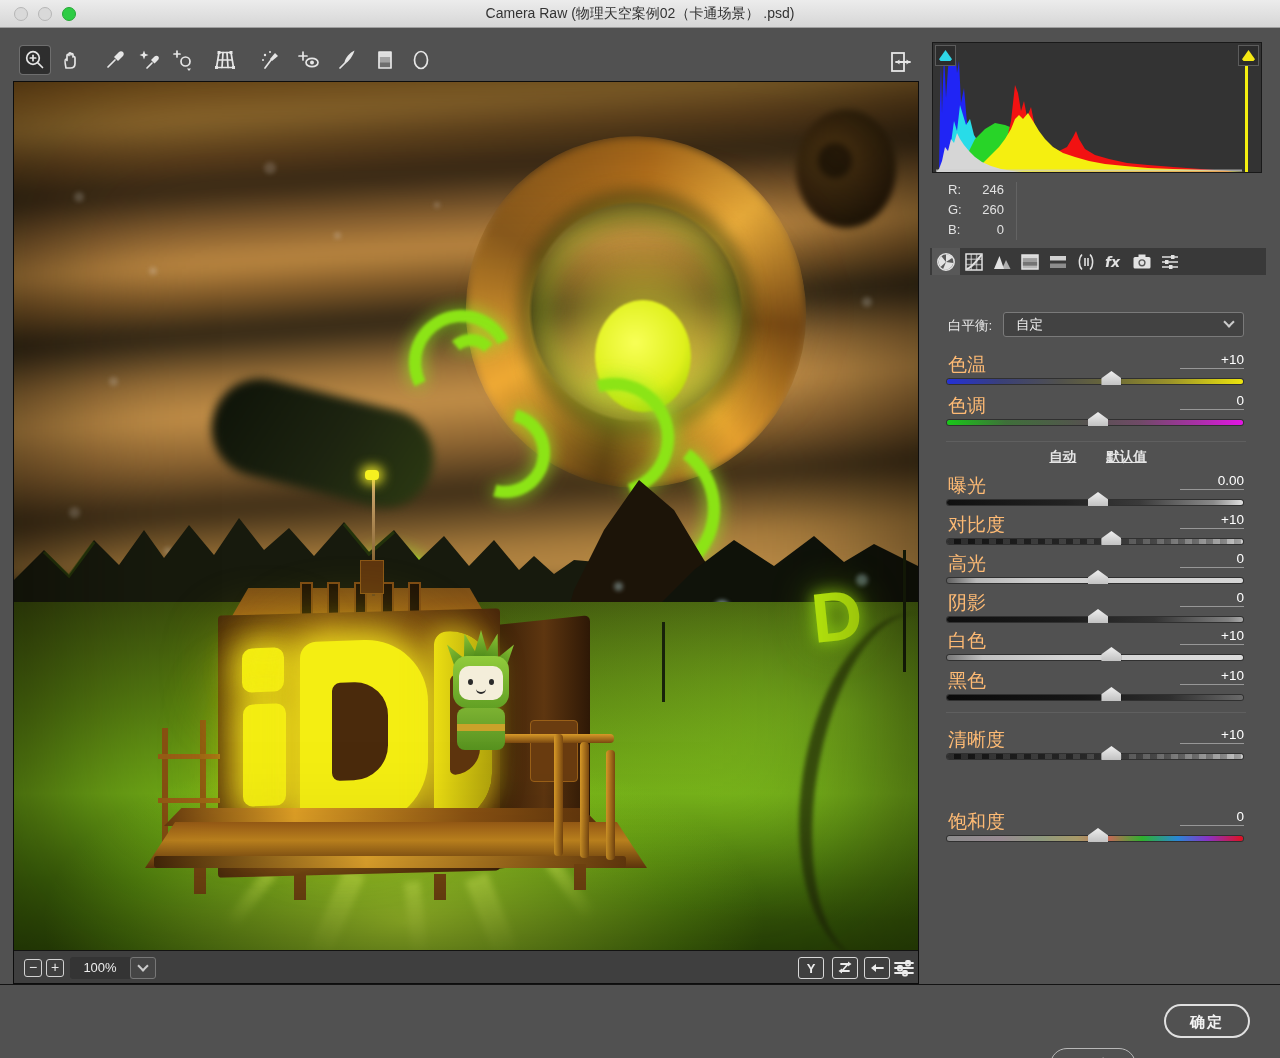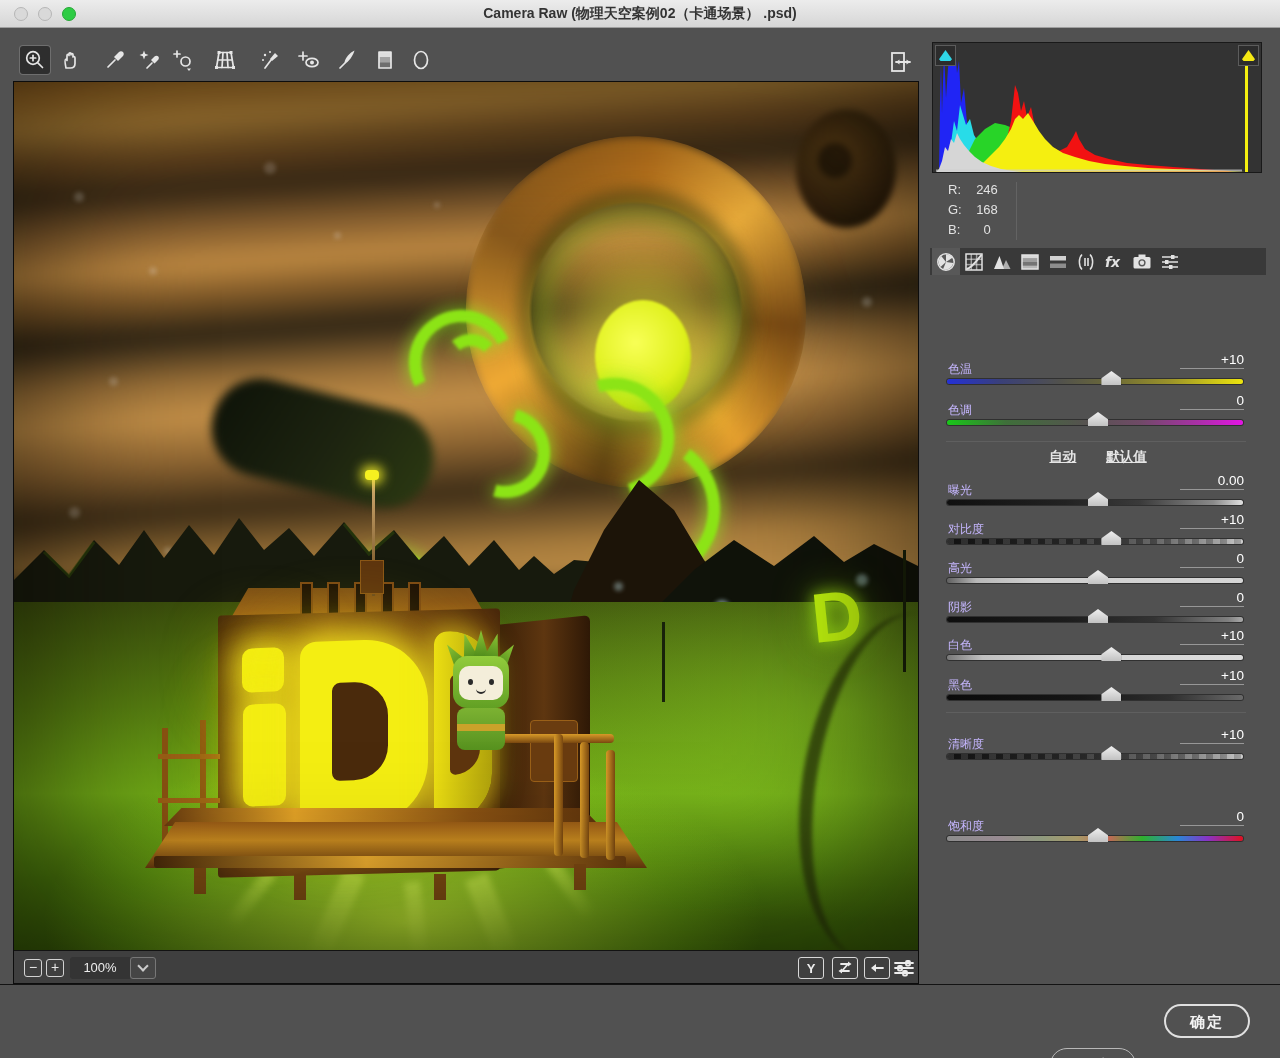--- a/index.html
+++ b/index.html
@@ -6,21 +6,21 @@
   *{box-sizing:border-box;}
   .window{position:relative;width:1280px;height:1058px;background:#515151;overflow:hidden;
           font-family:"Liberation Sans","DejaVu Sans",sans-serif;color:#e8e8e8;}
   
   .titlebar{position:absolute;left:0;top:0;width:1280px;height:28px;
             background:linear-gradient(#ececec,#d6d6d6);border-bottom:1px solid #9f9f9f;}
   .tl{position:absolute;top:7px;width:14px;height:14px;border-radius:50%;}
   .tl.gray{background:#d9d9d9;border:1px solid #b6b6b6;}
   .tl.green{background:#2ecc44;border:1px solid #27a837;}
   .title-text{position:absolute;left:0;right:0;top:5px;text-align:center;color:#333;
-              font-size:14px;font-weight:bold;}
+              font-size:14px;font-weight:normal;}
   
   .toolbar{position:absolute;left:14px;top:40px;width:904px;height:41px;}
   .tool{position:absolute;top:6px;width:30px;height:28px;display:flex;align-items:center;justify-content:center;border-radius:3px;}
   .tool.sel{background:#2e2e2e;box-shadow:0 0 0 1px #6e6e6e;}
   .tool svg{stroke:#e6e6e6;fill:none;stroke-width:1.7;stroke-linecap:round;stroke-linejoin:round;}
   .tool svg .f{fill:#e6e6e6;stroke:none;}
   .fsbtn{position:absolute;left:884px;top:48px;width:32px;height:28px;display:flex;align-items:center;justify-content:center;}
   .fsbtn svg{stroke:#e6e6e6;fill:none;stroke-width:1.8;stroke-linecap:round;}
   .fsbtn svg .f{fill:#e6e6e6;stroke:none;}
   
@@ -41,42 +41,42 @@
   .pvplain{position:absolute;top:6px;width:28px;height:22px;display:flex;align-items:center;justify-content:center;}
   .pvplain svg{stroke:#ececec;fill:none;stroke-width:1.8;stroke-linecap:round;}
   
   .rpanel{position:absolute;left:930px;top:40px;width:336px;height:944px;}
   .histo{position:absolute;left:2px;top:2px;width:330px;height:131px;background:#333;border:1px solid #191919;}
   .clipbtn{position:absolute;top:2px;width:21px;height:21px;background:#2c2c2c;border:1px solid #5c5c5c;
            display:flex;align-items:center;justify-content:center;}
   .clipbtn .tri{width:13px;height:11px;clip-path:polygon(50% 0,100% 85%,88% 100%,12% 100%,0 85%);}
   .rgbrow{position:absolute;font-size:13px;color:#e2e2e2;}
   .rgbrow .lab{display:inline-block;width:22px;}
-  .rgbrow .val{display:inline-block;width:34px;text-align:center;}
+  .rgbrow .val{display:inline-block;width:34px;text-align:right;}
   .vdiv{position:absolute;left:86px;top:142px;width:1px;height:58px;background:#636363;}
   .tabstrip{position:absolute;left:0;top:208px;width:336px;height:27px;background:#393939;}
   .tab{position:absolute;top:0;width:28px;height:27px;display:flex;align-items:center;justify-content:center;}
   .tab.sel{background:#585858;}
   .tab svg{stroke:#e2e2e2;fill:none;stroke-width:1.5;}
   .tab svg .f{fill:#e2e2e2;stroke:none;}
   .tab svg text{fill:#e2e2e2;stroke:none;}
   .phead{position:absolute;left:0;top:235px;width:336px;height:24px;}
   .phead .ptitle{position:absolute;left:0;right:0;text-align:center;top:3px;font-size:14px;font-weight:bold;color:#efefef;}
   .burger{position:absolute;right:8px;top:7px;width:18px;height:11px;}
   .burger i{display:block;height:2px;background:#d0d0d0;margin-bottom:2.5px;}
   .wbrow{position:absolute;left:0;top:272px;width:336px;height:28px;}
   .wblabel{position:absolute;left:18px;top:5px;font-size:13.5px;}
   .wbselect{position:absolute;left:73px;top:0;width:241px;height:25px;background:#424242;border:1px solid #7a7a7a;
             border-radius:3px;font-size:13.5px;line-height:23px;padding-left:12px;color:#efefef;}
   .wbselect .chev{position:absolute;right:10px;top:9px;}
   .hr{position:absolute;left:16px;width:300px;height:1px;background:#454545;border-bottom:1px solid #5f5f5f;}
   .links{position:absolute;left:0;top:408px;width:336px;text-align:center;font-size:13.5px;font-weight:bold;}
   .links span{text-decoration:underline;margin:15px 13px;color:#e5e5e5;}
   .srow{position:absolute;left:0;width:336px;height:40px;}
-  .slabel{position:absolute;left:18px;top:9px;font-size:12px;color:#c4b5fd;}
+  .slabel{position:absolute;left:18px;top:0;font-size:19px;color:#fdba74;}
   .sval{position:absolute;left:250px;top:0;width:64px;text-align:right;font-size:13.5px;color:#fff;
         border-bottom:1px solid #979797;padding-bottom:1px;}
   .track{position:absolute;left:17px;top:27px;width:296px;height:5px;border-radius:2.5px;
          box-shadow:0 0 0 1px rgba(0,0,0,.4);}
   .thumb{position:absolute;top:19px;width:20px;height:14px;margin-left:-10px;
          background:linear-gradient(#efefef,#c2c2c2);
          clip-path:polygon(50% 0,100% 52%,100% 100%,0 100%,0 52%);
          filter:drop-shadow(0 1px 1px rgba(0,0,0,.65));}
   .dash::after{content:"";position:absolute;inset:0;border-radius:inherit;
          background:repeating-linear-gradient(90deg,rgba(255,255,255,.10) 0 7px,rgba(0,0,0,.18) 7px 14px);}
@@ -462,21 +462,21 @@
       </svg>
       <div class="clipbtn" style="left:2px">
           <div class="tri" style="background:#2fd7e8"></div>
         </div>
       <div class="clipbtn" style="right:2px">
           <div class="tri" style="background:#f5e913"></div>
         </div>
     </div>
 
     <div class="rgbrow" style="left:18px;top:142px"><span class="lab">R:</span><span class="val">246</span></div>
-    <div class="rgbrow" style="left:18px;top:162px"><span class="lab">G:</span><span class="val">168</span></div>
+    <div class="rgbrow" style="left:18px;top:162px"><span class="lab">G:</span><span class="val">260</span></div>
     <div class="rgbrow" style="left:18px;top:182px"><span class="lab">B:</span><span class="val">0</span></div>
     <div class="vdiv"></div>
 
     <div class="tabstrip">
       <div class="tab sel" style="left:2px">
         <svg width="22" height="22" viewBox="0 0 22 22">
             <circle cx="11" cy="11" r="8.2"></circle>
             <path class="f" d="M11,3.2 A7.8,7.8 0 0 1 17.5,6.8 L11,11 Z"></path>
             <path class="f" d="M18.3,12 A7.8,7.8 0 0 1 8,18.2 L11,11 Z"></path>
             <path class="f" d="M5.5,16 A7.8,7.8 0 0 1 6.2,5 L11,11 Z"></path>
@@ -540,20 +540,27 @@
             <line x1="3" y1="11" x2="19" y2="11"></line>
             <line x1="3" y1="16" x2="19" y2="16"></line>
             <rect class="f" x="12" y="4" width="3.5" height="4"></rect>
             <rect class="f" x="6" y="9" width="3.5" height="4"></rect>
             <rect class="f" x="10" y="14" width="3.5" height="4"></rect>
           </svg>
       </div>
     </div>
 
 
+    <div class="wbrow">
+      <span class="wblabel">白平衡:</span>
+      <div class="wbselect">
+        <span>自定</span>
+        <div class="chev"></div>
+      </div>
+    </div>
 
     <div class="srow" style="top:312px">
       <span class="slabel">色温</span>
       <span class="sval">+10</span>
       <div class="track tr0"></div>
       <div class="thumb" style="left: 54%;"></div>
     </div>
     <div class="srow" style="top:353px">
       <span class="slabel">色调</span>
       <span class="sval">0</span>

